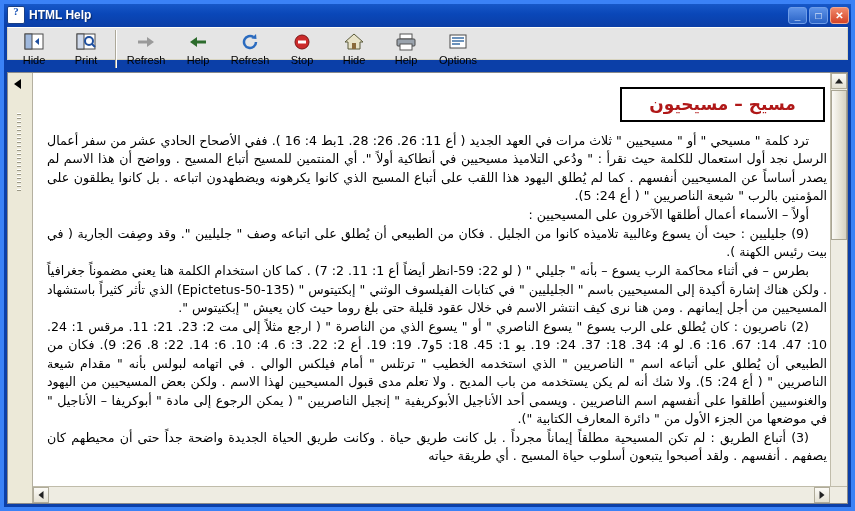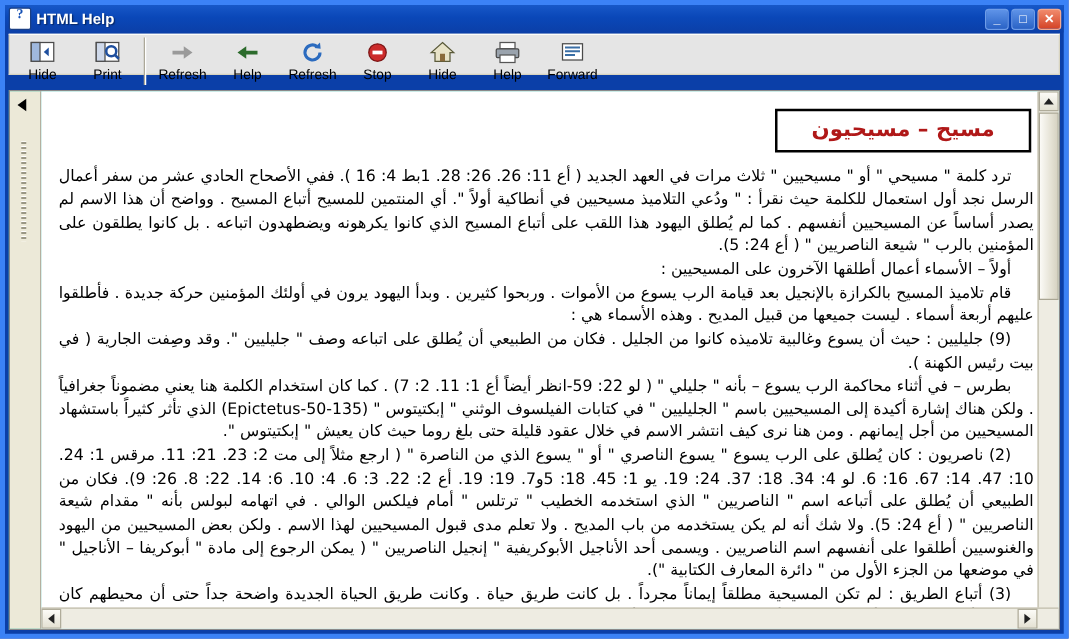--- a/index.html
+++ b/index.html
@@ -127,21 +127,21 @@
     border-right: 1px solid #ffffff;
     box-sizing: border-box;
   }
   
   .content-frame {
     position: absolute;
     top: 68px;
     left: 3px;
     right: 3px;
     bottom: 3px;
-    background: #14b8a6;
+    background: #eab308;
     border: 1px solid #8a8a8a;
     box-sizing: border-box;
     display: flex;
   }
   .left-gutter {
     width: 24px;
     background: #ece9d8;
     border-right: 1px solid #b4b0a0;
     position: relative;
     flex: 0 0 auto;
@@ -388,21 +388,21 @@
 
     <div class="tb-item">
       <span class="tb-icon">
         <svg width="24" height="22" viewBox="0 0 24 22">
           <rect x="4" y="4" width="16" height="13" fill="#ffffff" stroke="#4a4a4a"></rect>
           <line x1="6" y1="7" x2="18" y2="7" stroke="#3a6ea5" stroke-width="1.5"></line>
           <line x1="6" y1="10" x2="18" y2="10" stroke="#3a6ea5" stroke-width="1.5"></line>
           <line x1="6" y1="13" x2="14" y2="13" stroke="#3a6ea5" stroke-width="1.5"></line>
         </svg>
       </span>
-      <span class="tb-label">Forward</span>
+      <span class="tb-label">Options</span>
     </div>
 
   </div>
 
   <div class="content-frame">
 
     <div class="left-gutter">
       <span class="gutter-arrow"></span>
       <span class="gutter-grip"></span>
     </div>
@@ -410,21 +410,20 @@
     <div class="doc-area">
       <div class="doc-inner">
 
         <div class="heading-box">
           <div class="heading-text">مسيح – مسيحيون</div>
         </div>
 
         <div class="body-text">
           <p>ترد كلمة " مسيحي " أو " مسيحيين " ثلاث مرات في العهد الجديد ( أع 11: 26. 26: 28. 1بط 4: 16 ). ففي الأصحاح الحادي عشر من سفر أعمال الرسل نجد أول استعمال للكلمة حيث نقرأ : " ودُعي التلاميذ مسيحيين في أنطاكية أولاً ". أي المنتمين للمسيح أتباع المسيح . وواضح أن هذا الاسم لم يصدر أساساً عن المسيحيين أنفسهم . كما لم يُطلق اليهود هذا اللقب على أتباع المسيح الذي كانوا يكرهونه ويضطهدون اتباعه . بل كانوا يطلقون على المؤمنين بالرب " شيعة الناصريين " ( أع 24: 5).</p>
           <p>أولاً – الأسماء أعمال أطلقها الآخرون على المسيحيين :</p>
-          <p>قام تلاميذ المسيح بالكرازة بالإنجيل بعد قيامة الرب يسوع من الأموات . وربحوا كثيرين . وبدأ اليهود يرون في أولئك المؤمنين حركة جديدة . فأطلقوا عليهم أربعة أسماء . ليست جميعها من قبيل المديح . وهذه الأسماء هي :</p>
           <p>(9) جليليين : حيث أن يسوع وغالبية تلاميذه كانوا من الجليل . فكان من الطبيعي أن يُطلق على اتباعه وصف " جليليين ". وقد وصِفت الجارية ( في بيت رئيس الكهنة ).</p>
           <p>بطرس – في أثناء محاكمة الرب يسوع – بأنه " جليلي " ( لو 22: 59-انظر أيضاً أع 1: 11. 2: 7) . كما كان استخدام الكلمة هنا يعني مضموناً جغرافياً . ولكن هناك إشارة أكيدة إلى المسيحيين باسم " الجليليين " في كتابات الفيلسوف الوثني " إبكتيتوس " (Epictetus-50-135) الذي تأثر كثيراً باستشهاد المسيحيين من أجل إيمانهم . ومن هنا نرى كيف انتشر الاسم في خلال عقود قليلة حتى بلغ روما حيث كان يعيش " إبكتيتوس ".</p>
           <p>(2) ناصريون : كان يُطلق على الرب يسوع " يسوع الناصري " أو " يسوع الذي من الناصرة " ( ارجع مثلاً إلى مت 2: 23. 21: 11. مرقس 1: 24. 10: 47. 14: 67. 16: 6. لو 4: 34. 18: 37. 24: 19. يو 1: 45. 18: 5و7. 19: 19. أع 2: 22. 3: 6. 4: 10. 6: 14. 22: 8. 26: 9). فكان من الطبيعي أن يُطلق على أتباعه اسم " الناصريين " الذي استخدمه الخطيب " ترتلس " أمام فيلكس الوالي . في اتهامه لبولس بأنه " مقدام شيعة الناصريين " ( أع 24: 5). ولا شك أنه لم يكن يستخدمه من باب المديح . ولا تعلم مدى قبول المسيحيين لهذا الاسم . ولكن بعض المسيحيين من اليهود والغنوسيين أطلقوا على أنفسهم اسم الناصريين . ويسمى أحد الأناجيل الأبوكريفية " إنجيل الناصريين " ( يمكن الرجوع إلى مادة " أبوكريفا – الأناجيل " في موضعها من الجزء الأول من " دائرة المعارف الكتابية ").</p>
           <p>(3) أتباع الطريق : لم تكن المسيحية مطلقاً إيماناً مجرداً . بل كانت طريق حياة . وكانت طريق الحياة الجديدة واضحة جداً حتى أن محيطهم كان يصفهم . أنفسهم . ولقد أصبحوا يتبعون أسلوب حياة المسيح . أي طريقة حياته</p>
         </div>
 
       </div>
 
       <div class="vscroll">
         <div class="sb-btn up">

